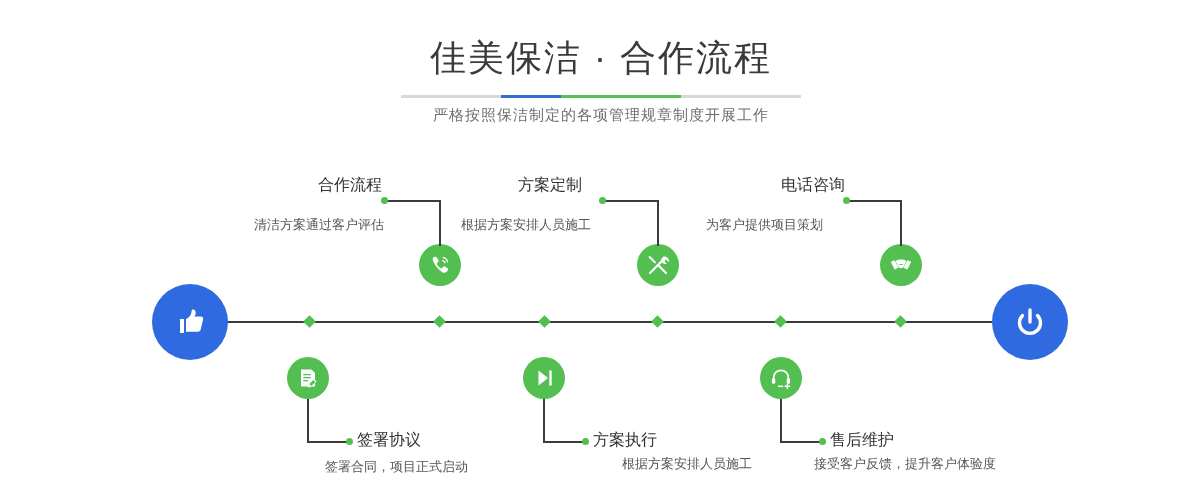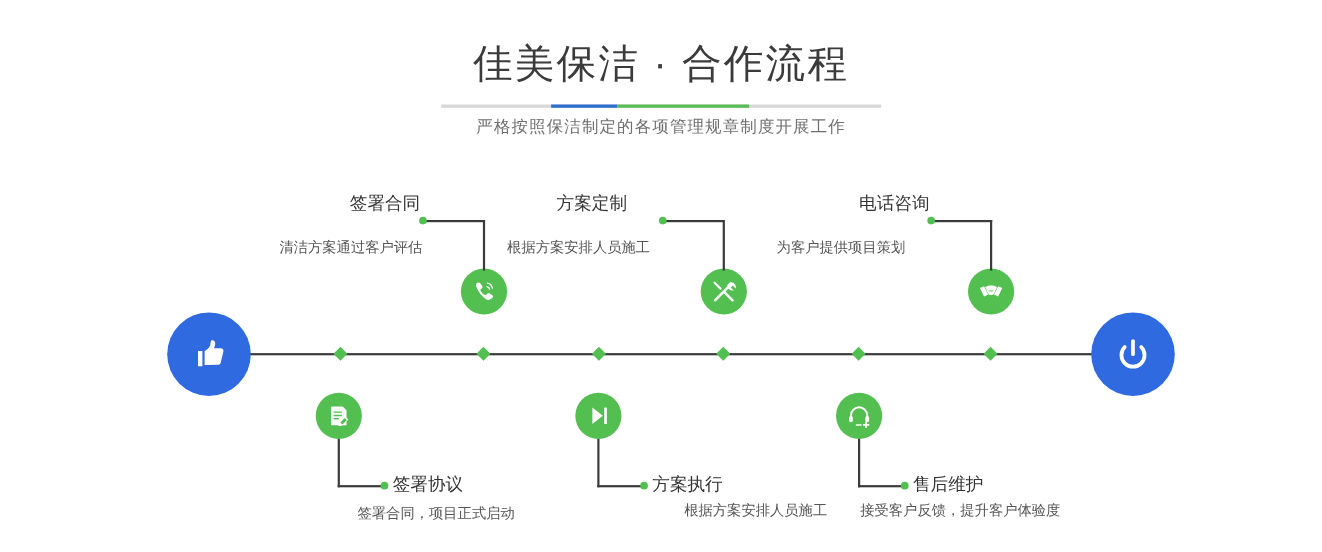--- a/index.html
+++ b/index.html
@@ -128,21 +128,21 @@
       <svg width="24" height="24" viewBox="0 0 24 24">
         <path fill="#ffffff" d="M6.5 4.2 c0.7-0.7 1.7-0.6 2.2 0.2 l1.7 2.6 c0.4 0.7 0.3 1.5-0.3 2 l-1.1 0.9 c-0.3 0.3-0.4 0.7-0.2 1.1 c0.9 1.8 2.4 3.3 4.2 4.2 c0.4 0.2 0.8 0.1 1.1-0.2 l0.9-1.1 c0.5-0.6 1.3-0.7 2-0.3 l2.6 1.7 c0.8 0.5 0.9 1.5 0.2 2.2 l-1.2 1.2 c-1 1-2.5 1.3-3.8 0.8 C11.4 17.6 7 13.2 5 7.6 c-0.5-1.3-0.2-2.8 0.8-3.8 Z"></path>
         <path fill="none" stroke="#ffffff" stroke-width="1.3" stroke-linecap="round" d="M15.2 4.4 a6 6 0 0 1 4.4 4.4"></path>
         <path fill="none" stroke="#ffffff" stroke-width="1.3" stroke-linecap="round" d="M14.8 7.6 a3.2 3.2 0 0 1 2.2 2.2"></path>
       </svg>
     </span>
   </div>
   <div class="vline" style="left:439px;top:200px;height:46px"></div>
   <div class="hline" style="left:384px;top:200px;width:56px"></div>
   <div class="dot" style="left:381px;top:197px"></div>
-  <div class="lab-title" style="left:318px;top:189px;transform:translateY(-14px)">签署合同</div>
+  <div class="lab-title" style="left:318px;top:189px;transform:translateY(-14px)">合作流程</div>
   <div class="lab-desc" style="left:254px;top:216px">清洁方案通过客户评估</div>
 
   <div class="node" style="left:287px;top:357px">
     <span>
       <svg width="24" height="24" viewBox="0 0 24 24">
         <path fill="#ffffff" d="M5 3.5 h10.5 l3.5 3.5 v13.5 h-14 Z"></path>
         <path fill="#52bf50" d="M7.3 8 h7.5 v1.3 h-7.5 Z M7.3 11 h7.5 v1.3 h-7.5 Z M7.3 14 h4.6 v1.3 h-4.6 Z"></path>
         <path fill="#ffffff" d="M17.5 12.2 l3.2 3.2 l-5.4 5.4 l-3.6 0.6 l0.6-3.6 Z"></path>
         <path fill="#52bf50" d="M17.4 14 l1.9 1.9 l-4 4 l-1.9-1.9 Z"></path>
       </svg>
@@ -160,21 +160,21 @@
         <path fill="none" stroke="#ffffff" stroke-width="2.2" stroke-linecap="round" d="M4 20 L16 8"></path>
         <path fill="#ffffff" d="M14.6 6.6 l3 -3 a4.4 4.4 0 0 1 5.1 5.6 l-2.6 -2.6 l-1.7 1.7 l2.6 2.6 a4.4 4.4 0 0 1 -5.6 -5.1 Z"></path>
         <path fill="none" stroke="#ffffff" stroke-width="2.2" stroke-linecap="round" d="M20 20 L12.5 12.5"></path>
         <path fill="none" stroke="#ffffff" stroke-width="2" stroke-linecap="round" d="M3.6 4 L9 9.4"></path>
       </svg>
     </span>
   </div>
   <div class="vline" style="left:657px;top:200px;height:46px"></div>
   <div class="hline" style="left:602px;top:200px;width:56px"></div>
   <div class="dot" style="left:599px;top:197px"></div>
-  <div class="lab-title" style="left:506px;top:189px;transform:translateY(-14px)">方案定制</div>
+  <div class="lab-title" style="left:518px;top:189px;transform:translateY(-14px)">方案定制</div>
   <div class="lab-desc" style="left:461px;top:216px">根据方案安排人员施工</div>
 
   <div class="node" style="left:523px;top:357px">
     <span>
       <svg width="24" height="24" viewBox="0 0 24 24">
         <path fill="#ffffff" d="M6.5 4.5 L16 12 L6.5 19.5 Z"></path>
         <rect fill="#ffffff" x="17.3" y="4.5" width="2.4" height="15"></rect>
       </svg>
     </span>
   </div>
@@ -208,15 +208,15 @@
         <rect fill="#ffffff" x="17.7" y="12.2" width="3.4" height="5.6" rx="1.6"></rect>
         <path fill="#ffffff" d="M9 19.6 h5.2 v1.5 H9 Z"></path>
         <path fill="#ffffff" d="M17.6 17.4 h1.5 v2.1 h2.1 v1.5 h-2.1 v2.1 h-1.5 v-2.1 h-2.1 v-1.5 h2.1 Z"></path>
       </svg>
     </span>
   </div>
   <div class="vline" style="left:780px;top:399px;height:44px"></div>
   <div class="hline" style="left:780px;top:441px;width:42px"></div>
   <div class="dot" style="left:819px;top:438px"></div>
   <div class="lab-title" style="left:830px;top:430px">售后维护</div>
-  <div class="lab-desc" style="left:782px;top:455px">接受客户反馈，提升客户体验度</div>
+  <div class="lab-desc" style="left:814px;top:455px">接受客户反馈，提升客户体验度</div>
 
 </div>
 
 </body></html>

